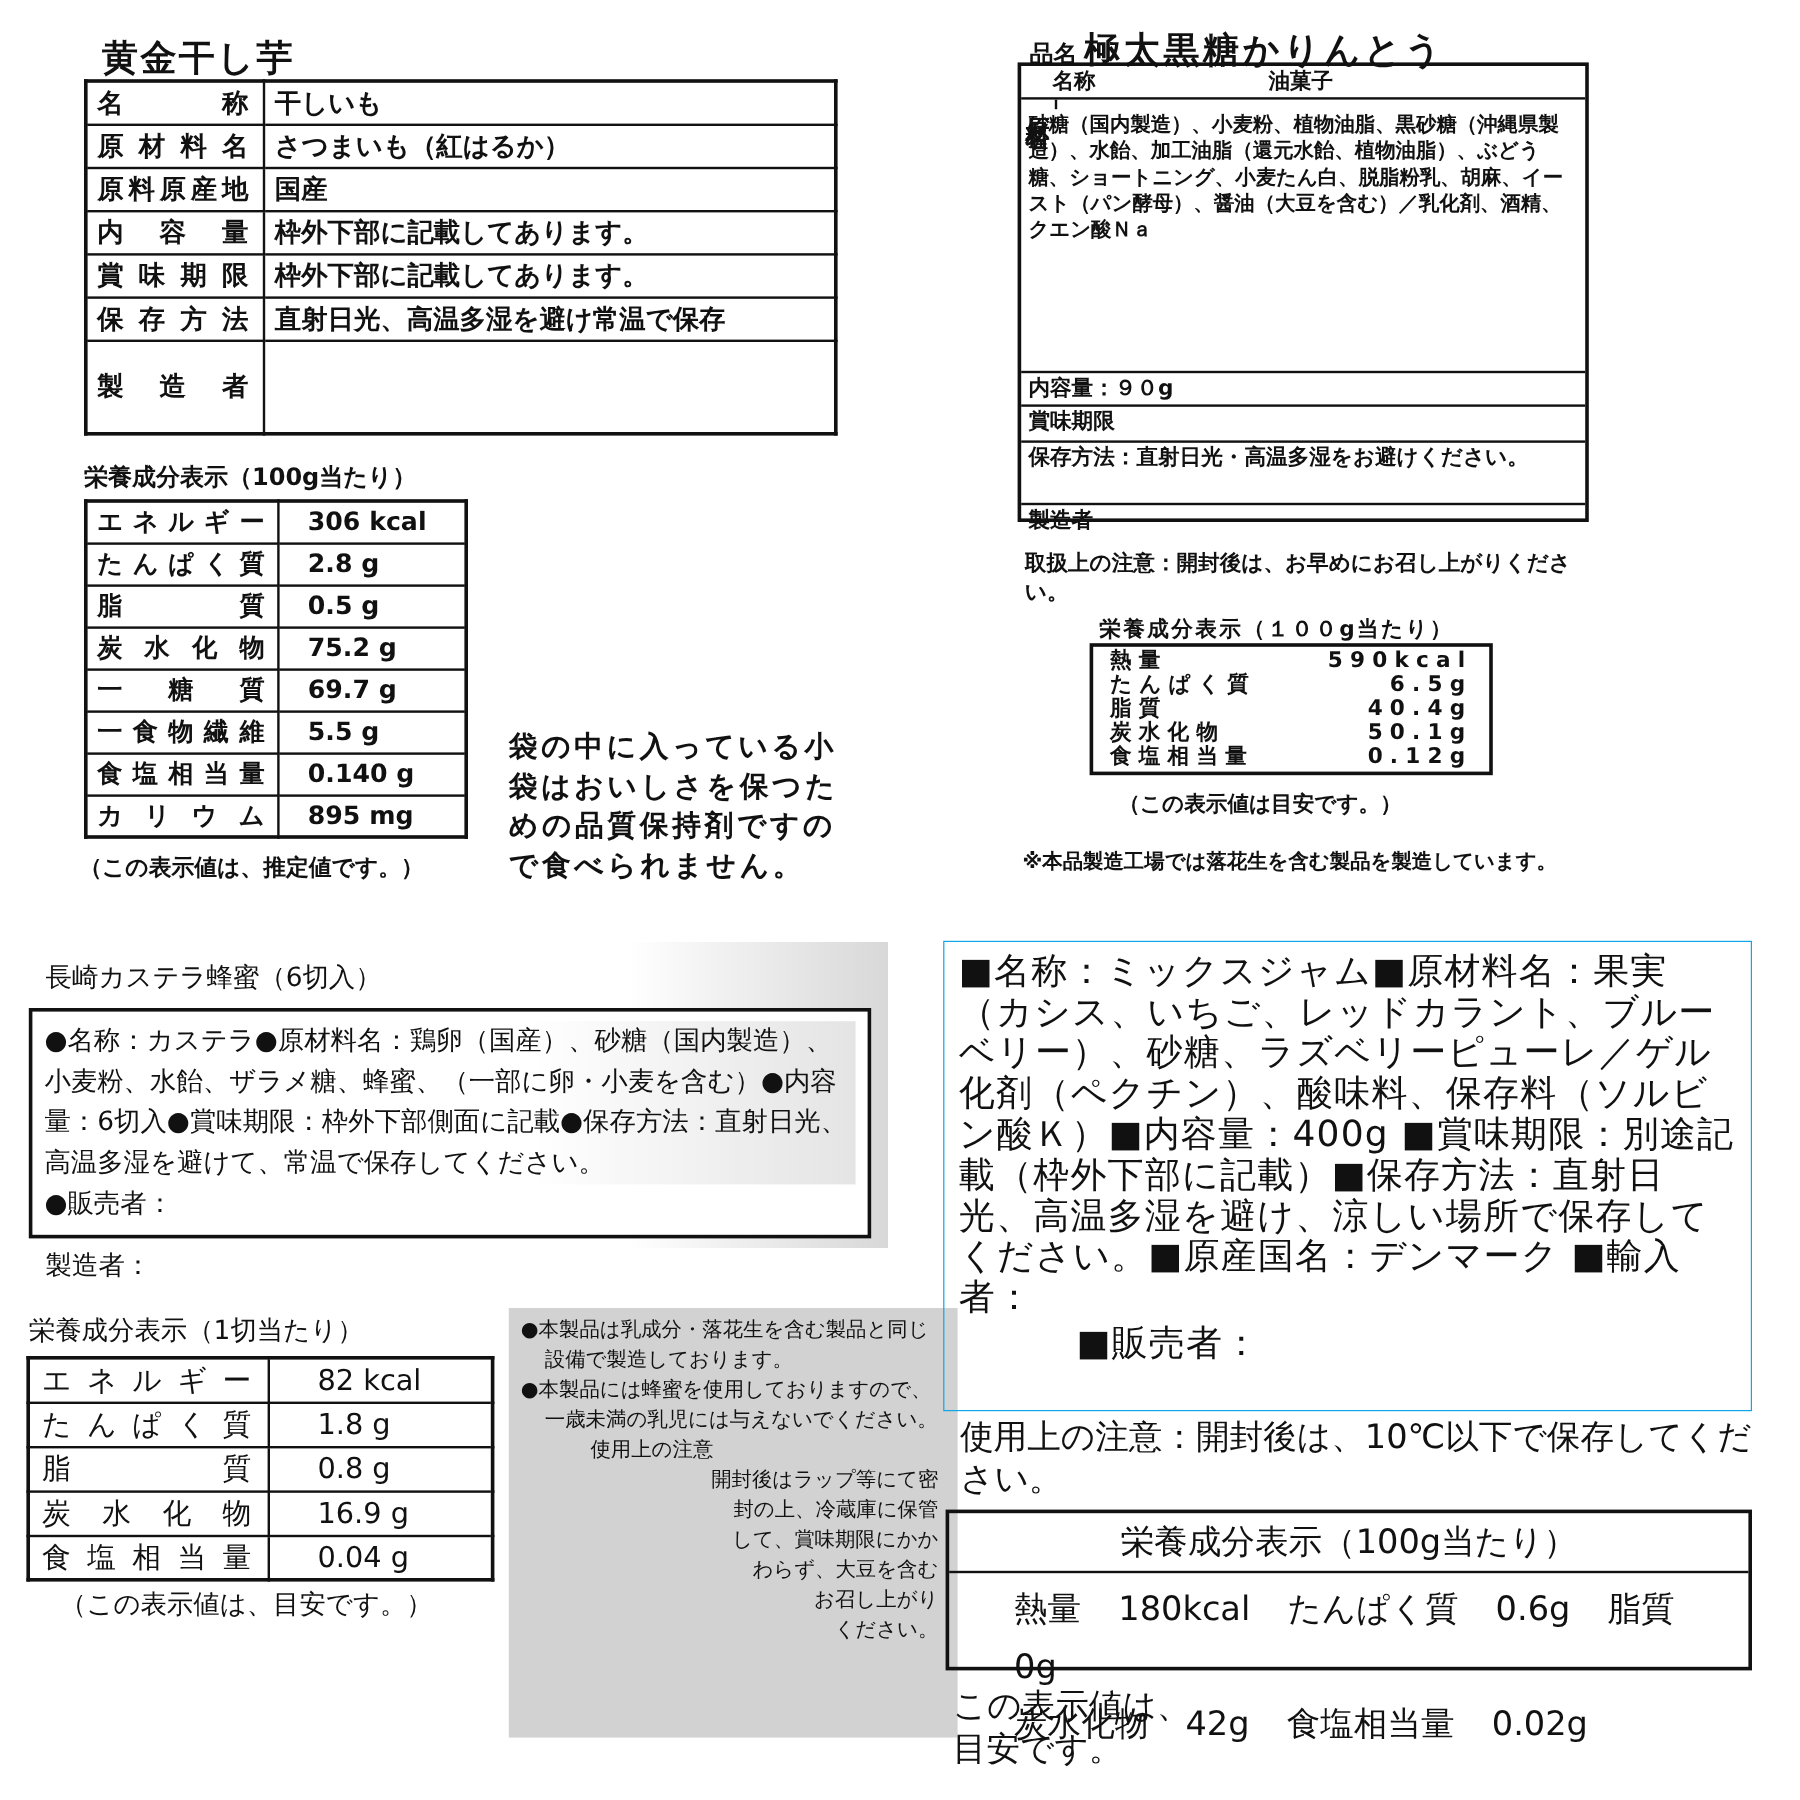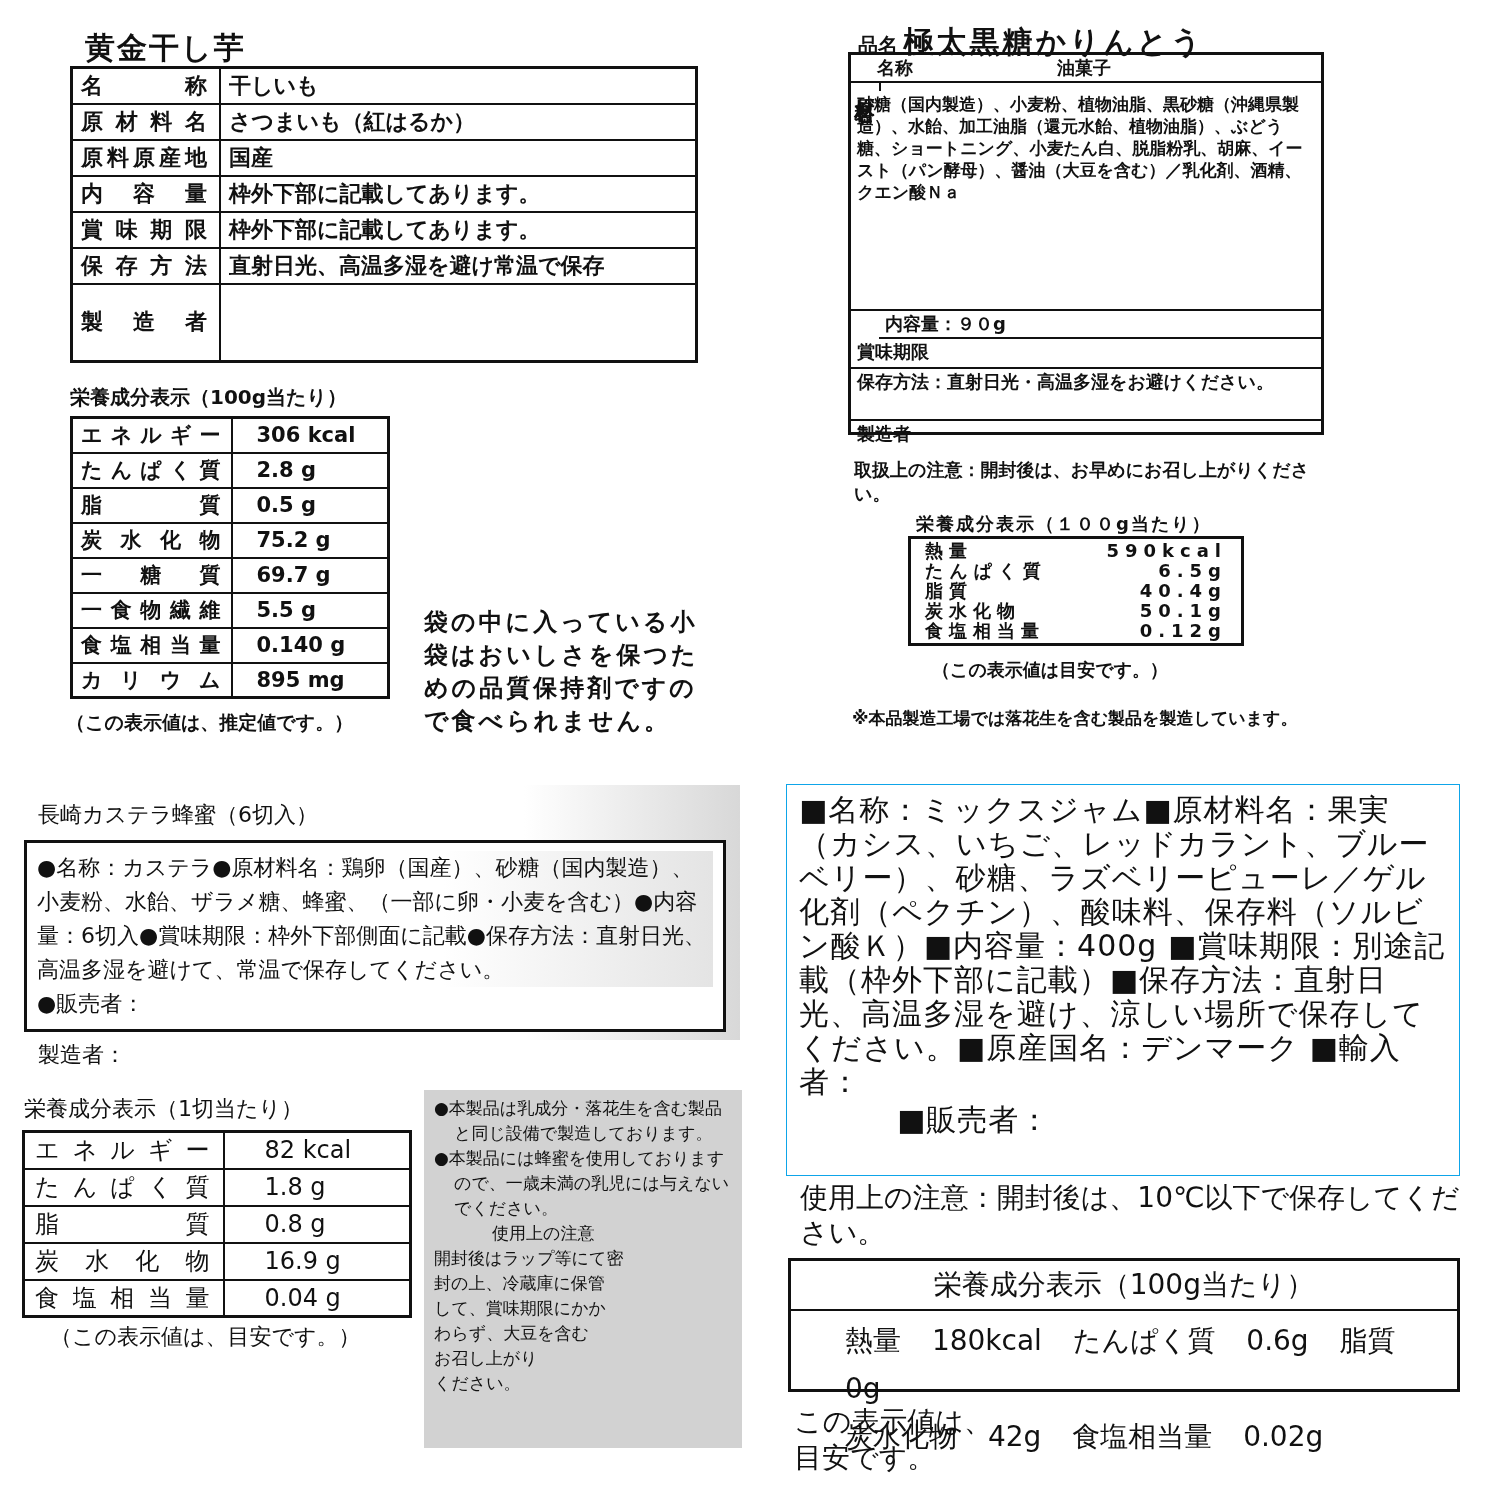--- a/index.html
+++ b/index.html
@@ -25,21 +25,21 @@
   #p2-title { left: 858px; top: 22px; font-weight: bold; white-space: nowrap; }
   #p2-title .pre { font-size: 20px; }
   #p2-title .name { font-size: 30px; letter-spacing: 3px; }
   #p2-box { left: 848px; top: 52px; width: 476px; height: 383px; border: 3px solid #111; }
   .p2-row { position: absolute; left: 0; right: 0; border-bottom: 2px solid #111; font-size: 18px; font-weight: bold; padding: 2px 6px; line-height: 22px; }
   #p2-name-row { top: 0; height: 28px; display: flex; }
   #p2-name-row .k { width: 200px; padding-left: 20px; }
   #p2-ing-row { top: 28px; height: 228px; display: flex; padding: 0; flex-direction: column; }
   #p2-ing-row .k { width: 30px; border-right: 2px solid #111; writing-mode: vertical-rl; text-orientation: upright; font-size: 20px; display: flex; align-items: center; justify-content: center; letter-spacing: 2px; }
   #p2-ing-row .v { flex: 1; padding: 2px 6px; font-size: 17px; line-height: 22px; }
-  #p2-vol-row { top: 256px; height: 28px; margin-left: 28px; }
+  #p2-vol-row { top: 256px; height: 28px; }
   #p2-exp-row { top: 284px; height: 30px; }
   #p2-store-row { top: 314px; height: 52px; }
   #p2-mfr-row { top: 366px; border-bottom: none; }
   #p2-caution { left: 854px; top: 458px; width: 460px; font-size: 18px; font-weight: bold; line-height: 24px; }
   #p2-nut-title { left: 916px; top: 512px; font-size: 18px; font-weight: bold; letter-spacing: 2px; }
   #p2-nut { left: 908px; top: 536px; width: 336px; border: 3px solid #111; padding: 2px 14px; }
   .p2-nut-row { display: flex; justify-content: space-between; font-size: 18px; font-weight: bold; line-height: 20px; letter-spacing: 6px; }
   #p2-nut-note { left: 932px; top: 658px; font-size: 18px; font-weight: bold; }
   #p2-allergy { left: 852px; top: 708px; width: 470px; font-size: 17px; font-weight: bold; line-height: 20px; }
 
@@ -48,23 +48,23 @@
   #p3-title { left: 38px; top: 800px; font-size: 22px; }
   #p3-box { left: 24px; top: 840px; width: 702px; height: 192px; border: 3px solid #111; background: #fff; padding: 8px 10px; font-size: 22px; line-height: 34px; }
   #p3-box .inner { background: linear-gradient(90deg, #fff 60%, #e4e4e4 100%); }
   #p3-mfr { left: 38px; top: 1040px; font-size: 22px; }
   #p3-nut-title { left: 24px; top: 1094px; font-size: 22px; }
   #p3-nut { left: 22px; top: 1130px; width: 390px; border: 3px solid #111; border-collapse: collapse; }
   #p3-nut td { border: 2px solid #111; font-size: 24px; height: 37px; padding: 0 10px; white-space: nowrap; }
   #p3-nut td.lbl { width: 200px; text-align: justify; text-align-last: justify; letter-spacing: 3px; }
   #p3-nut td.val { padding-left: 40px; }
   #p3-nut-note { left: 50px; top: 1322px; font-size: 22px; }
-  #p3-gray { left: 424px; top: 1090px; width: 318px; height: 358px; background: #d2d2d2; padding: 6px 10px; font-size: 17px; line-height: 25px; }
+  #p3-gray { left: 424px; top: 1090px; width: 374px; height: 358px; background: #d2d2d2; padding: 6px 10px; font-size: 17px; line-height: 25px; }
   #p3-gray .bul { padding-left: 20px; text-indent: -20px; }
-  #p3-gray .right { padding-right: 6px; }
+  #p3-gray .right { text-align: right; padding-right: 6px; }
   #p3-gray .usage-title { padding-left: 58px; }
 
   
   #p4-box { left: 786px; top: 784px; width: 674px; height: 392px; border: 1px solid #0ea5e9; padding: 8px 12px; font-size: 30px; line-height: 34px; letter-spacing: 1px; }
   #p4-box .seller { position: absolute; left: 110px; top: 318px; }
   #p4-caution { left: 800px; top: 1180px; width: 660px; font-size: 28px; line-height: 35px; }
   #p4-nut { left: 788px; top: 1258px; width: 672px; height: 134px; border: 3px solid #111; }
   #p4-nut .head { height: 50px; border-bottom: 2px solid #111; font-size: 28px; text-align: center; line-height: 48px; }
   #p4-nut .body { padding: 6px 0 0 54px; font-size: 28px; line-height: 48px; }
   #p4-nut .body span { margin-right: 22px; }

